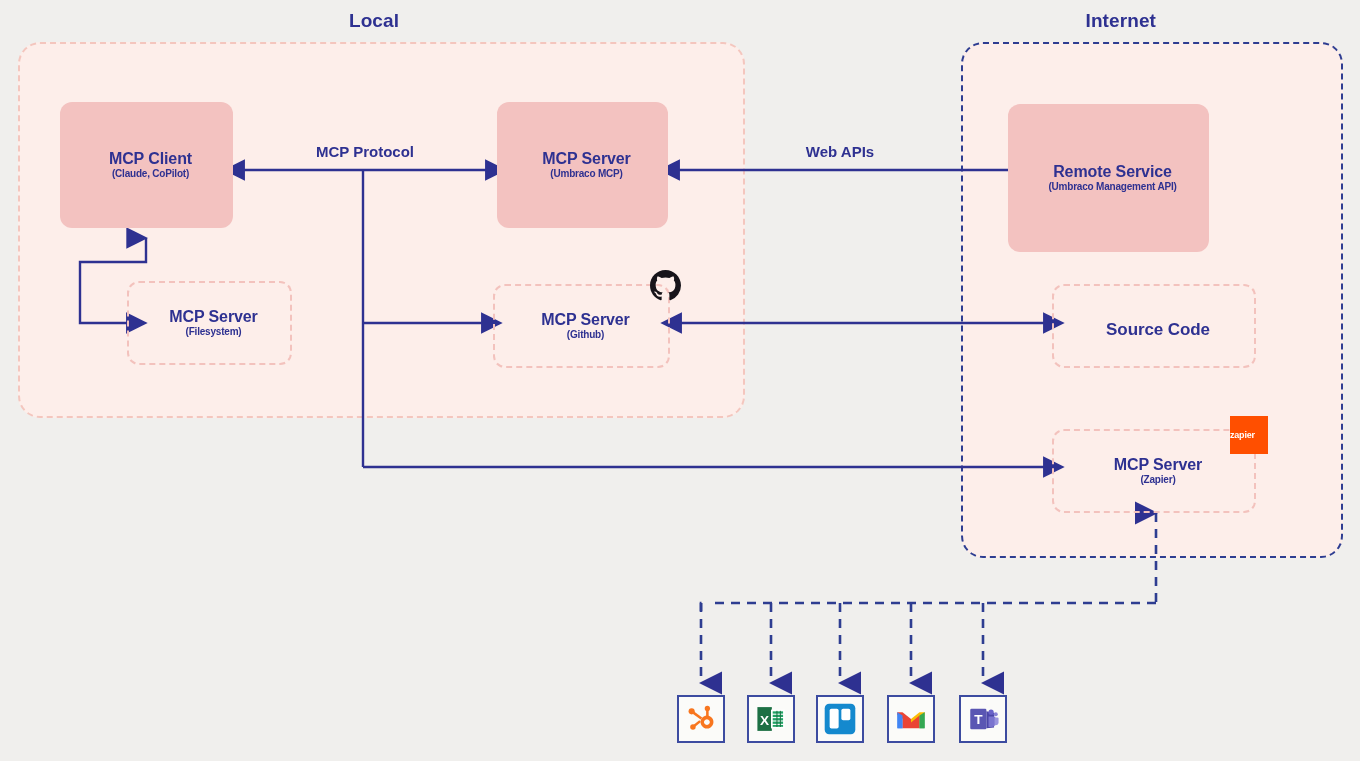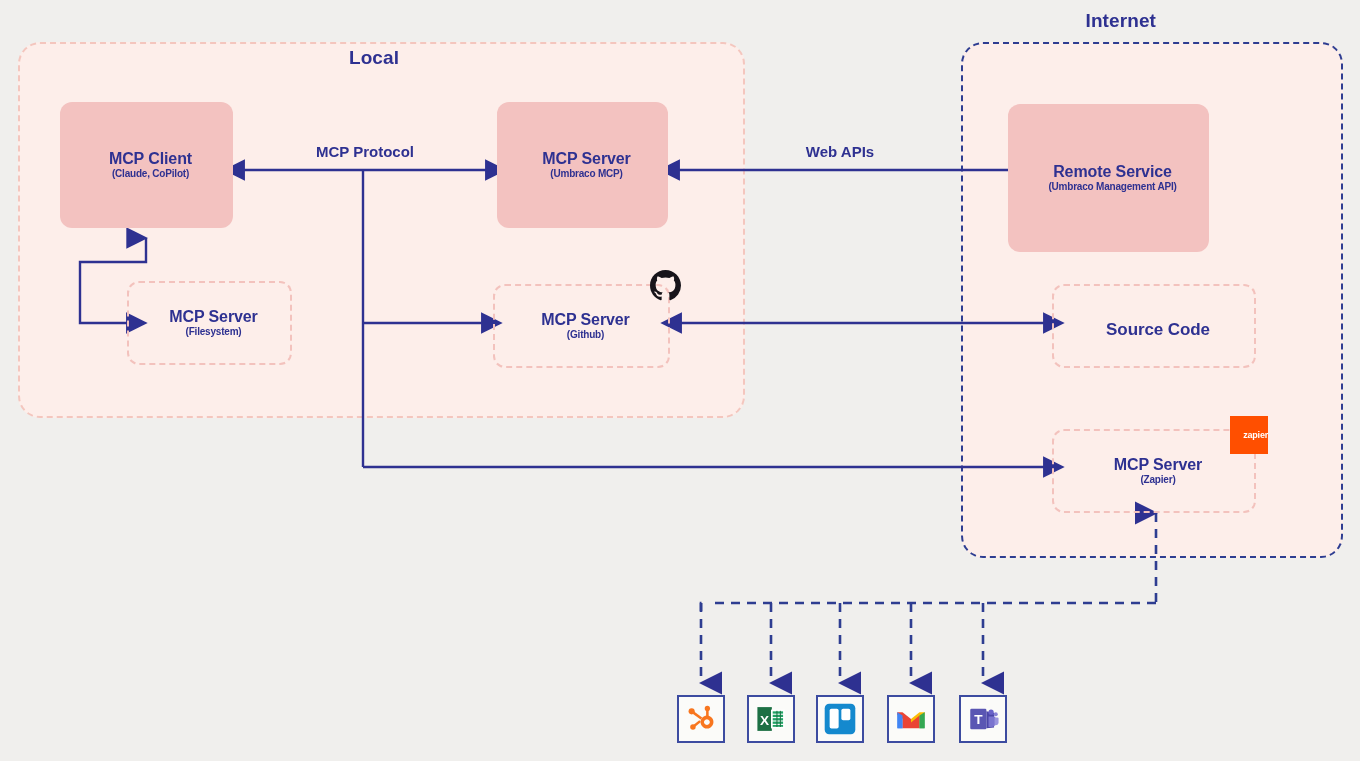--- a/index.html
+++ b/index.html
@@ -93,21 +93,21 @@
   
   .badge {
     position: absolute;
   }
   .zapier-badge {
     width: 38px;
     height: 38px;
     background: #ff4f00;
     display: flex;
     align-items: center;
-    justify-content: flex-end;
+    justify-content: flex-start;
     color: #ffffff;
     font-size: 9px;
     font-weight: bold;
     letter-spacing: -0.2px;
   }
 
   
   .app-tile {
     position: absolute;
     width: 48px;
@@ -121,21 +121,21 @@
   }
 </style>
 </head>
 <body>
 
 <div id="stage">
 
   <div class="zone local" style="left:18px; top:42px; width:727px; height:376px;"></div>
   <div class="zone internet" style="left:961px; top:42px; width:382px; height:516px;"></div>
 
-  <div class="zone-title" style="left:318px; top:10px; width:112px;margin-top:37px;">Local</div>
+  <div class="zone-title" style="left:318px; top:10px; width:112px;">Local</div>
   <div class="zone-title" style="left:1044px; top:10px; width:112px;text-align:right;">Internet</div>
 
   <svg class="wires" viewBox="0 0 1360 761">
     <defs>
       <marker id="arrL" markerWidth="9" markerHeight="9" refX="8.2" refY="4.5" orient="auto">
         <path d="M9,0 L9,9 L0,4.5 Z" fill="#2e3191"></path>
       </marker>
       <marker id="arrR" markerWidth="9" markerHeight="9" refX="0.8" refY="4.5" orient="auto">
         <path d="M0,0 L0,9 L9,4.5 Z" fill="#2e3191"></path>
       </marker>

